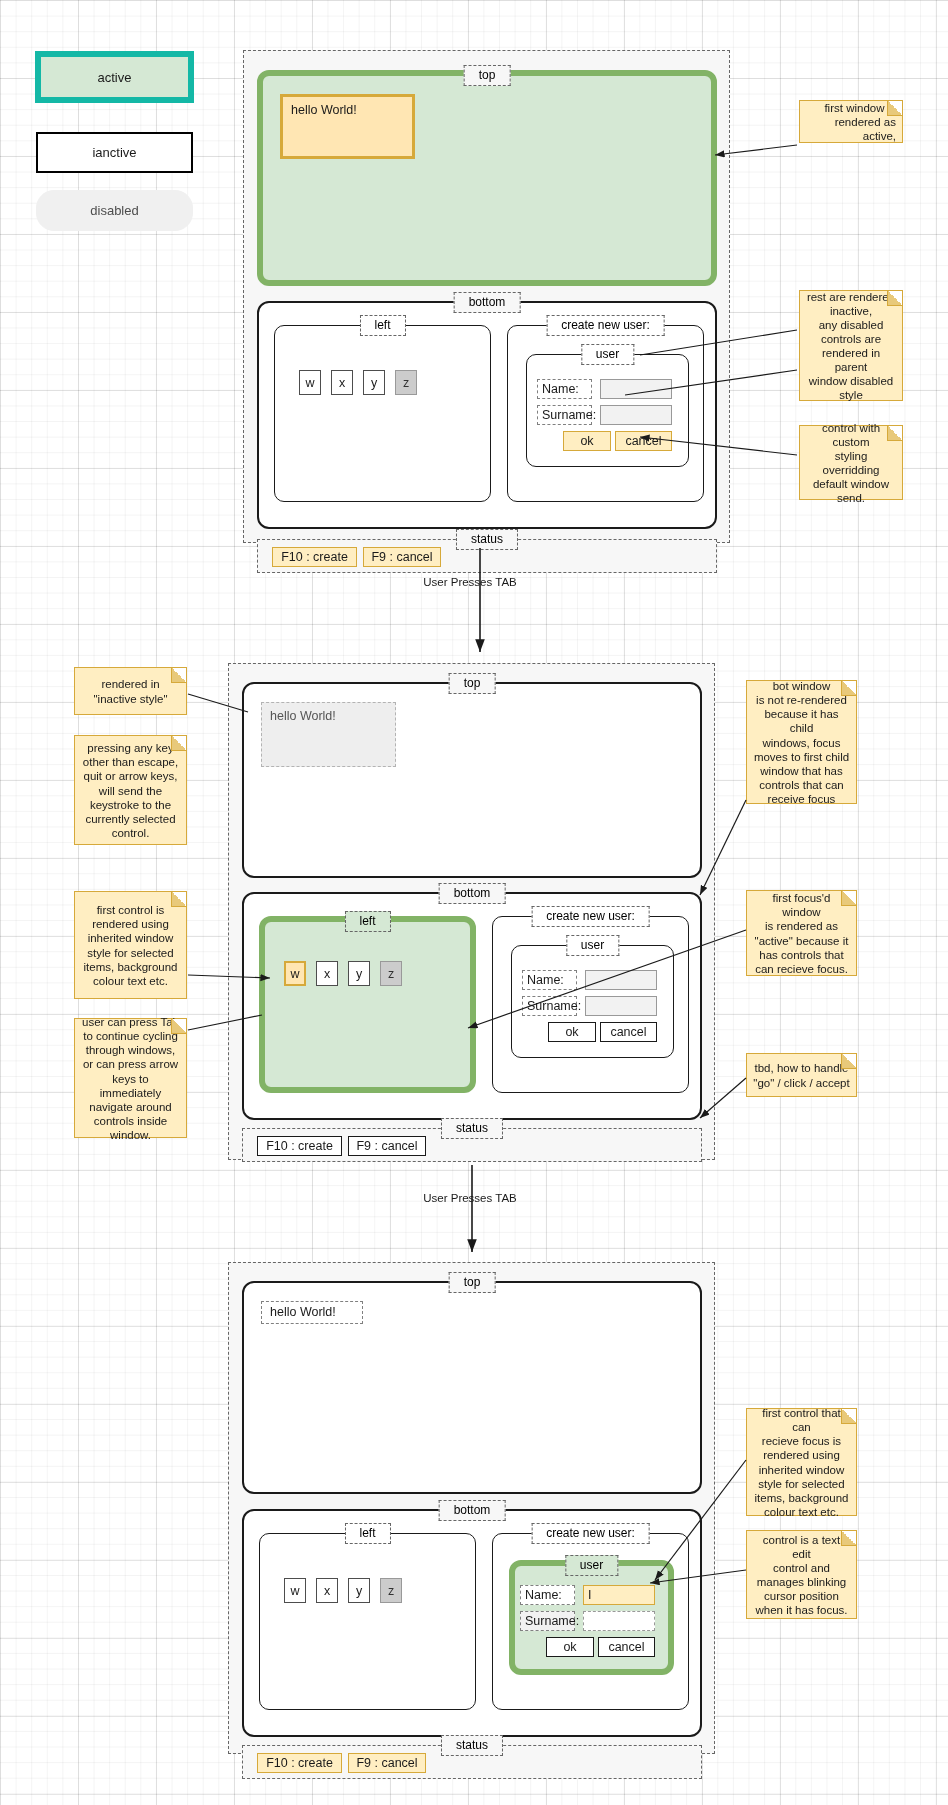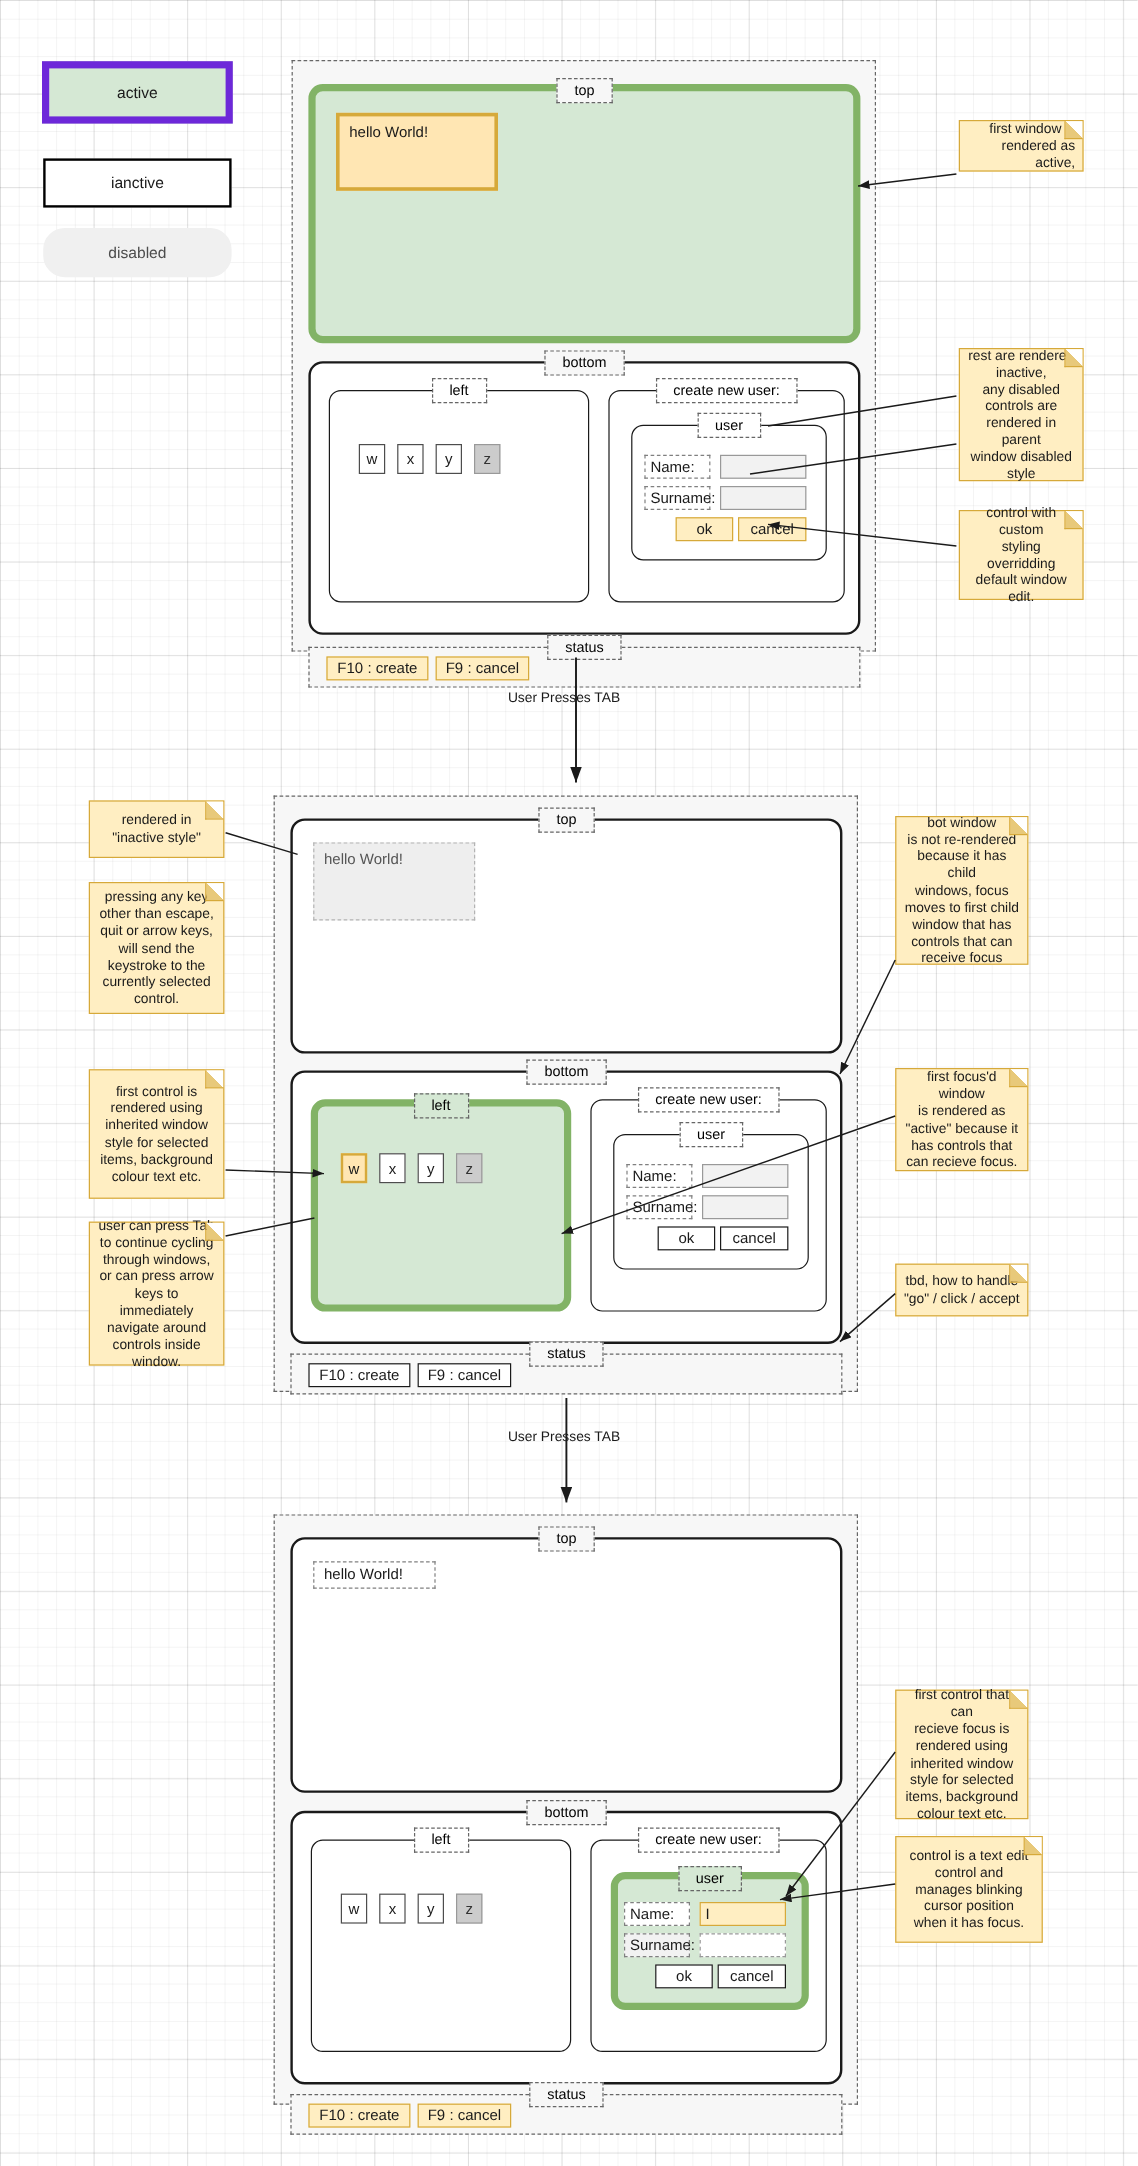--- a/index.html
+++ b/index.html
@@ -13,21 +13,21 @@
       linear-gradient(to bottom, rgba(0,0,0,0.09) 1px, transparent 1px);
     background-size: 15.6px 15.6px, 15.6px 15.6px, 78px 78px, 78px 78px;
     font-family:"Liberation Sans", sans-serif;
     font-size:12px;color:#1a1a1a;
     overflow:hidden;
   }
   .abs{position:absolute;box-sizing:border-box;}
 
   
   .legend-active{
-    border:6px solid #6d28d9;background:#d5e8d4;
+    border:6px solid #14b8a6;background:#d5e8d4;
     display:flex;align-items:center;justify-content:center;
     font-size:13px;
   }
   .legend-inactive{
     border:2px solid #000;background:#ffffff;
     display:flex;align-items:center;justify-content:center;
     font-size:13px;
   }
   .legend-disabled{
     border:1px solid #f0f0f0;background:#f0f0f0;color:#4d4d4d;
@@ -233,21 +233,21 @@
 rendered in parent
 window disabled
 style</span>
   </div>
 
 <div class="abs note" style="left:799px;top:425px;width:104px;height:75px;">
     <span class="fold"></span>
   <span class="note-txt">control with custom
 styling overridding
 default window
-edit.</span>
+send.</span>
   </div>
 
 <div class="abs panel-outer" style="left:228px;top:663px;width:487px;height:497px;">
 
   <div class="abs win" style="left:13px;top:18px;width:460px;height:196px;">
     <div class="win-title">top</div>
     <div class="abs ctrl-disabled-box" style="left:17px;top:18px;width:135px;height:65px;">
       <span>hello World!</span>
     </div>
   </div>
@@ -445,21 +445,21 @@
     <span class="fold"></span>
   <span class="note-txt">first control that can
 recieve focus is
 rendered using
 inherited window
 style for selected
 items, background
 colour text etc.</span>
   </div>
 
-<div class="abs note" style="left:746px;top:1530px;width:123px;height:89px;">
+<div class="abs note" style="left:746px;top:1530px;width:111px;height:89px;">
     <span class="fold"></span>
   <span class="note-txt">control is a text edit
 control and
 manages blinking
 cursor position
 when it has focus.</span>
   </div>
 
 <div class="abs flow-label" style="left:400px;top:576px;width:140px;">
   <span>User Presses TAB</span>

